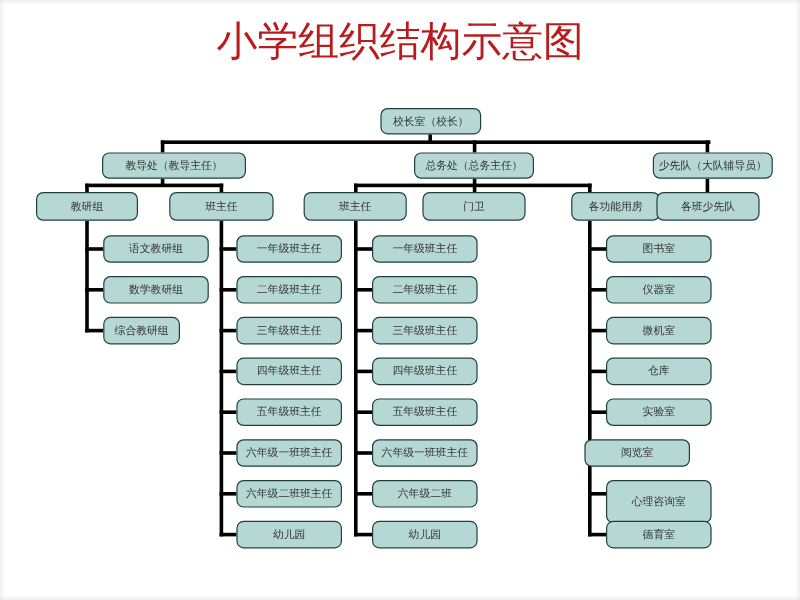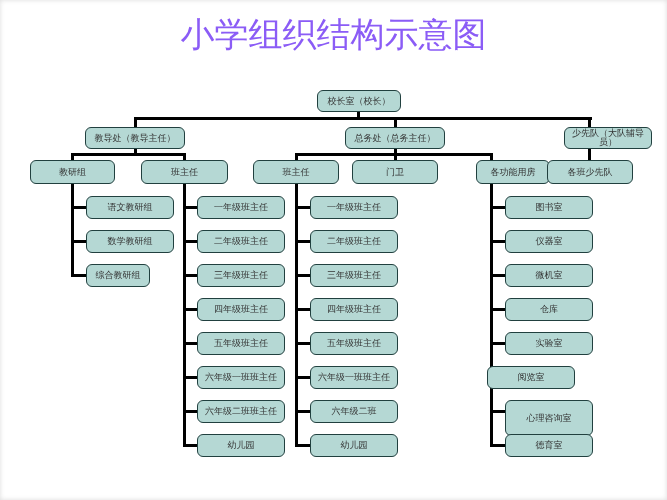--- a/index.html
+++ b/index.html
@@ -3,21 +3,21 @@
 <meta charset="utf-8">
 <style>
   html,body{margin:0;padding:0;background:#ffffff;}
   .page{
     position:relative;width:667px;height:500px;overflow:hidden;
     background:#ffffff;box-shadow:inset 0 0 5px rgba(0,0,0,.14);
     font-family:"Liberation Serif","DejaVu Serif",serif;
   }
   .title{
     position:absolute;top:12px;left:0;right:0;margin:0;
-    text-align:center;font-size:34px;font-weight:400;color:#8b5cf6;
+    text-align:center;font-size:34px;font-weight:400;color:#b91c1c;
     font-family:"Liberation Serif","DejaVu Serif",serif;
   }
   .node{
     position:absolute;box-sizing:border-box;
     background:var(--box-fill,#b5d8d4);
     border:1.5px solid var(--box-border,#21403f);
     border-radius:6px;
     display:flex;align-items:center;justify-content:center;
     font-size:9px;color:var(--box-text,#333333);
     text-align:center;line-height:1;overflow:hidden;
@@ -94,23 +94,23 @@
       <div class="s s2 w15"></div>
       <div class="s s3 w15"></div>
       <div class="s s4 w15"></div>
       <div class="s s5 w15"></div>
       <div class="s s6 w15"></div>
       <div class="s s7 w15"></div>
     </div>
 
     <div class="node" style="left:317px;top:90px;width:84px;height:22px">校长室（校长）</div>
 
-    <div class="node" style="left:85px;top:127px;width:100px;height:22px">教导处（教导主任）</div>
+    <div class="node" style="left:85px;top:127px;width:120px;height:22px">教导处（教导主任）</div>
     <div class="node" style="left:345px;top:127px;width:100px;height:22px">总务处（总务主任）</div>
-    <div class="node" style="left:564px;top:127px;width:88px;height:22px">少先队（大队辅导员）</div>
+    <div class="node" style="left:544px;top:127px;width:100px;height:22px">少先队（大队辅导员）</div>
 
     <div class="node" style="left:30px;top:160px;width:85px;height:24px">教研组</div>
     <div class="node" style="left:141px;top:160px;width:87px;height:24px">班主任</div>
     <div class="node" style="left:253px;top:160px;width:86px;height:24px">班主任</div>
     <div class="node" style="left:352px;top:160px;width:86px;height:24px">门卫</div>
     <div class="node" style="left:476px;top:160px;width:74px;height:24px">各功能用房</div>
     <div class="node" style="left:547px;top:160px;width:86px;height:24px">各班少先队</div>
 
     <div class="node" style="left:86px;top:196px;width:88px;height:23px">语文教研组</div>
     <div class="node" style="left:86px;top:230px;width:88px;height:23px">数学教研组</div>

